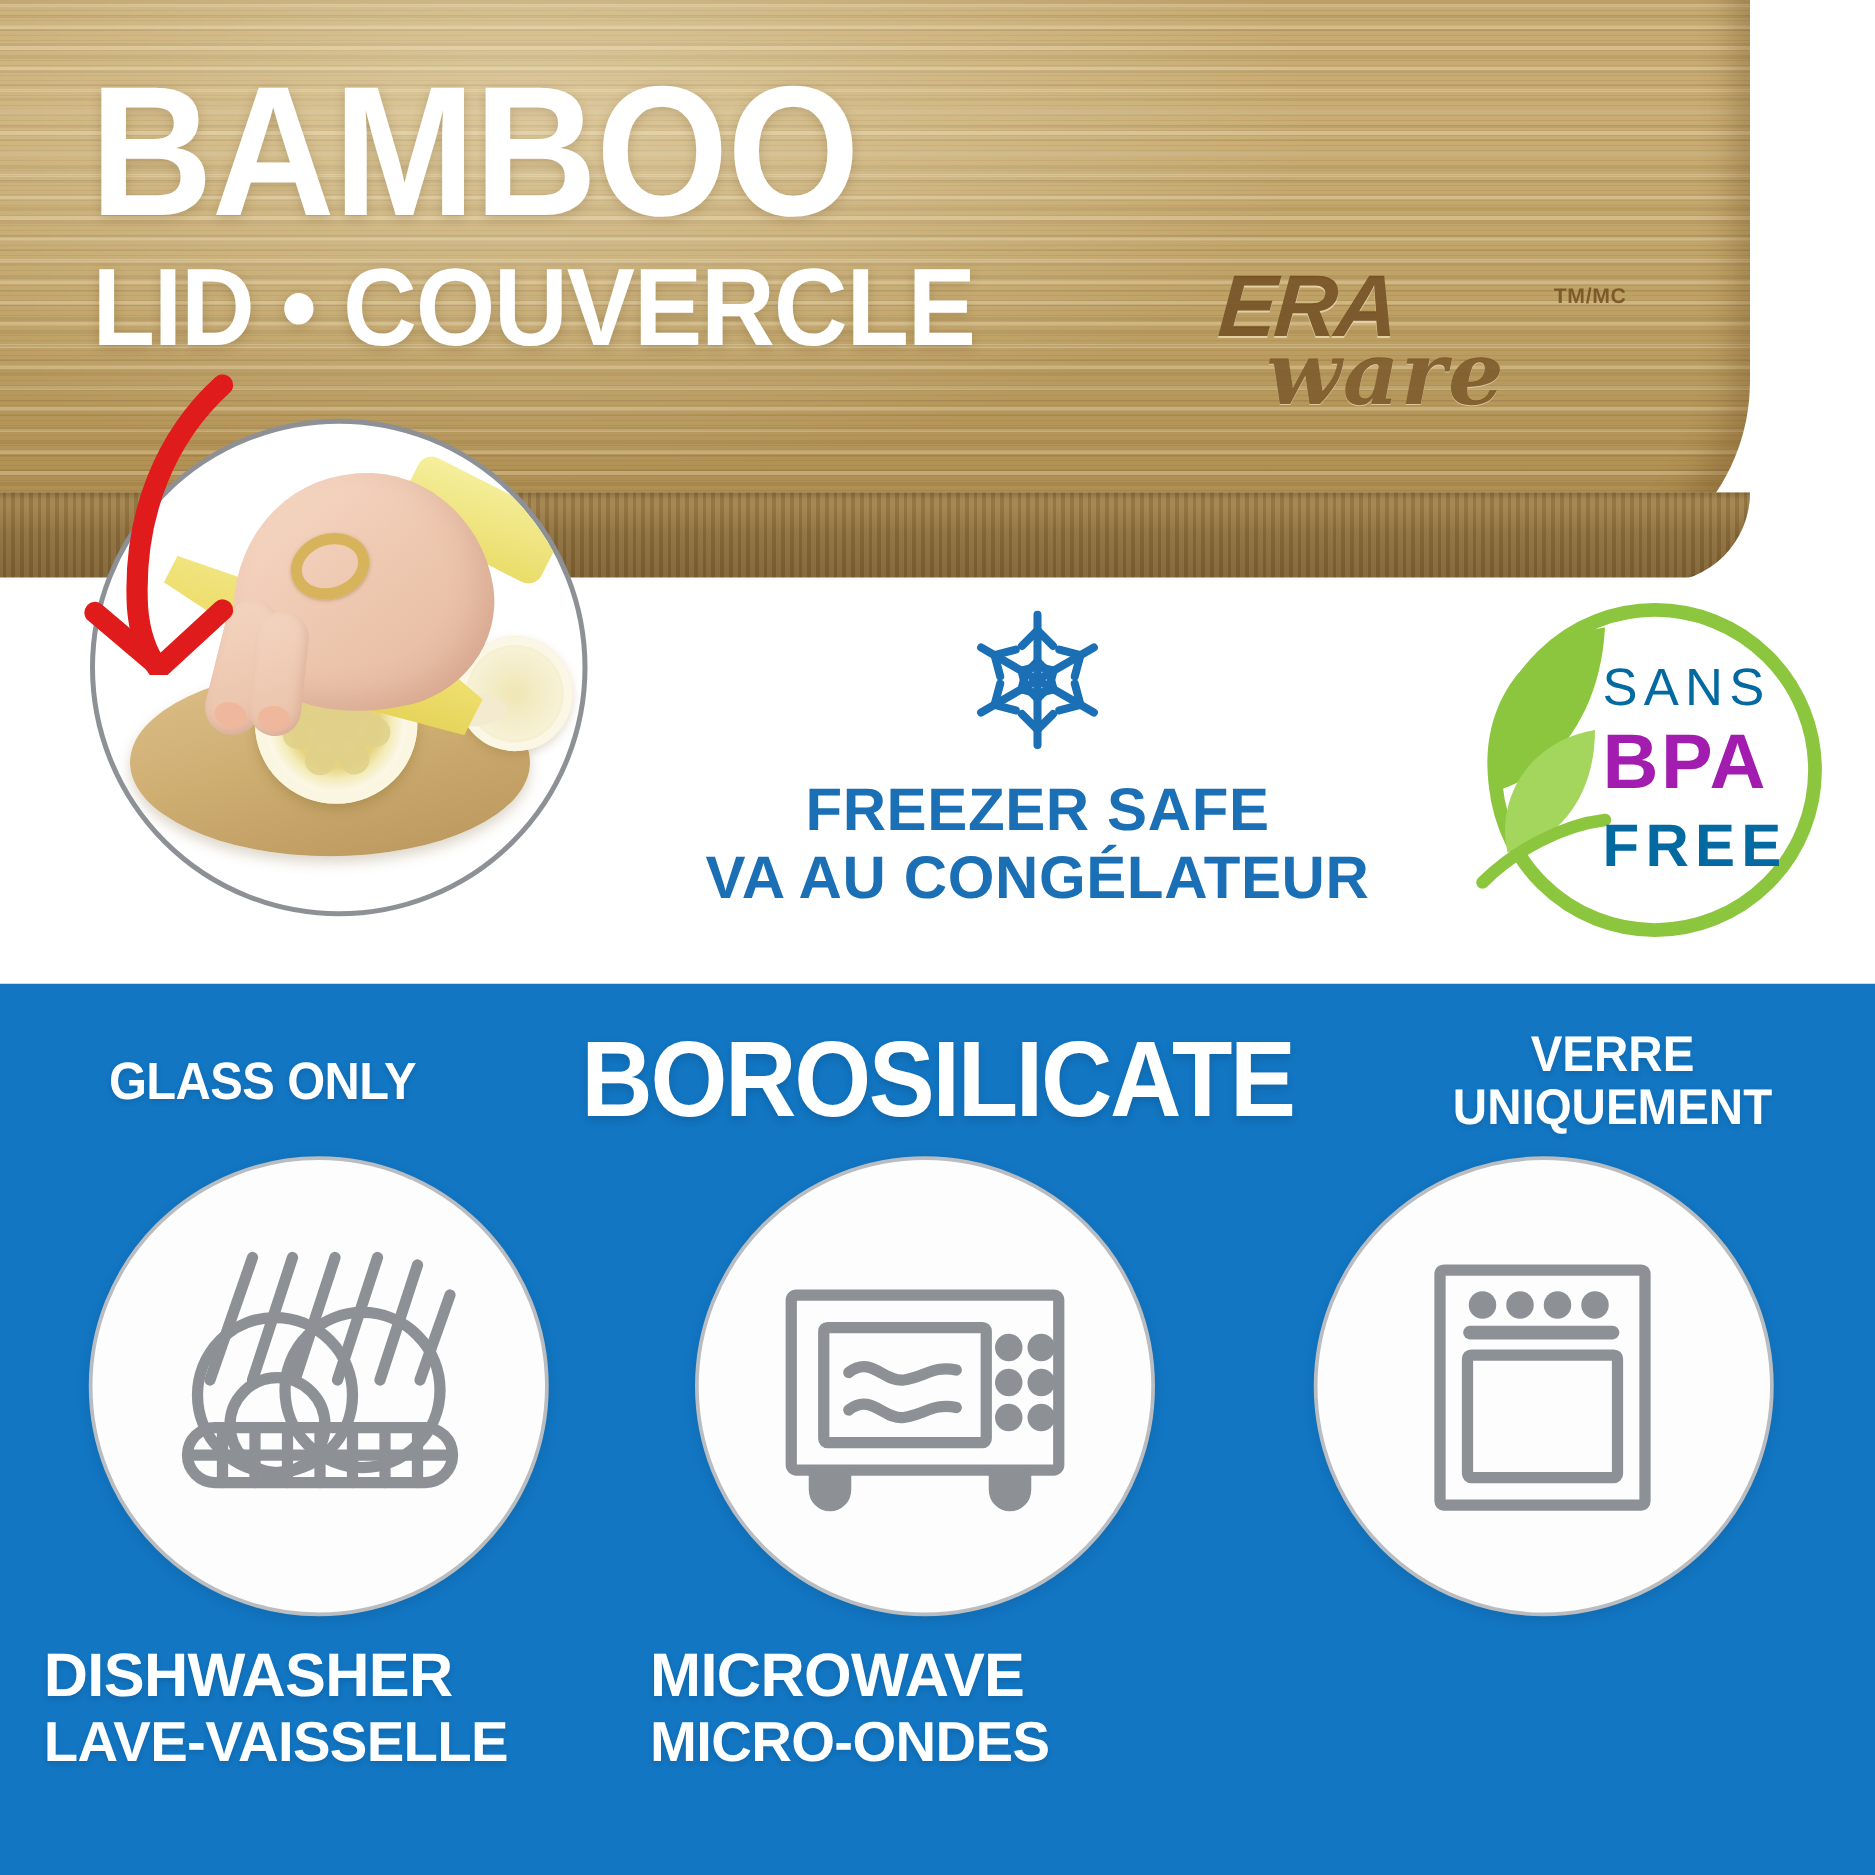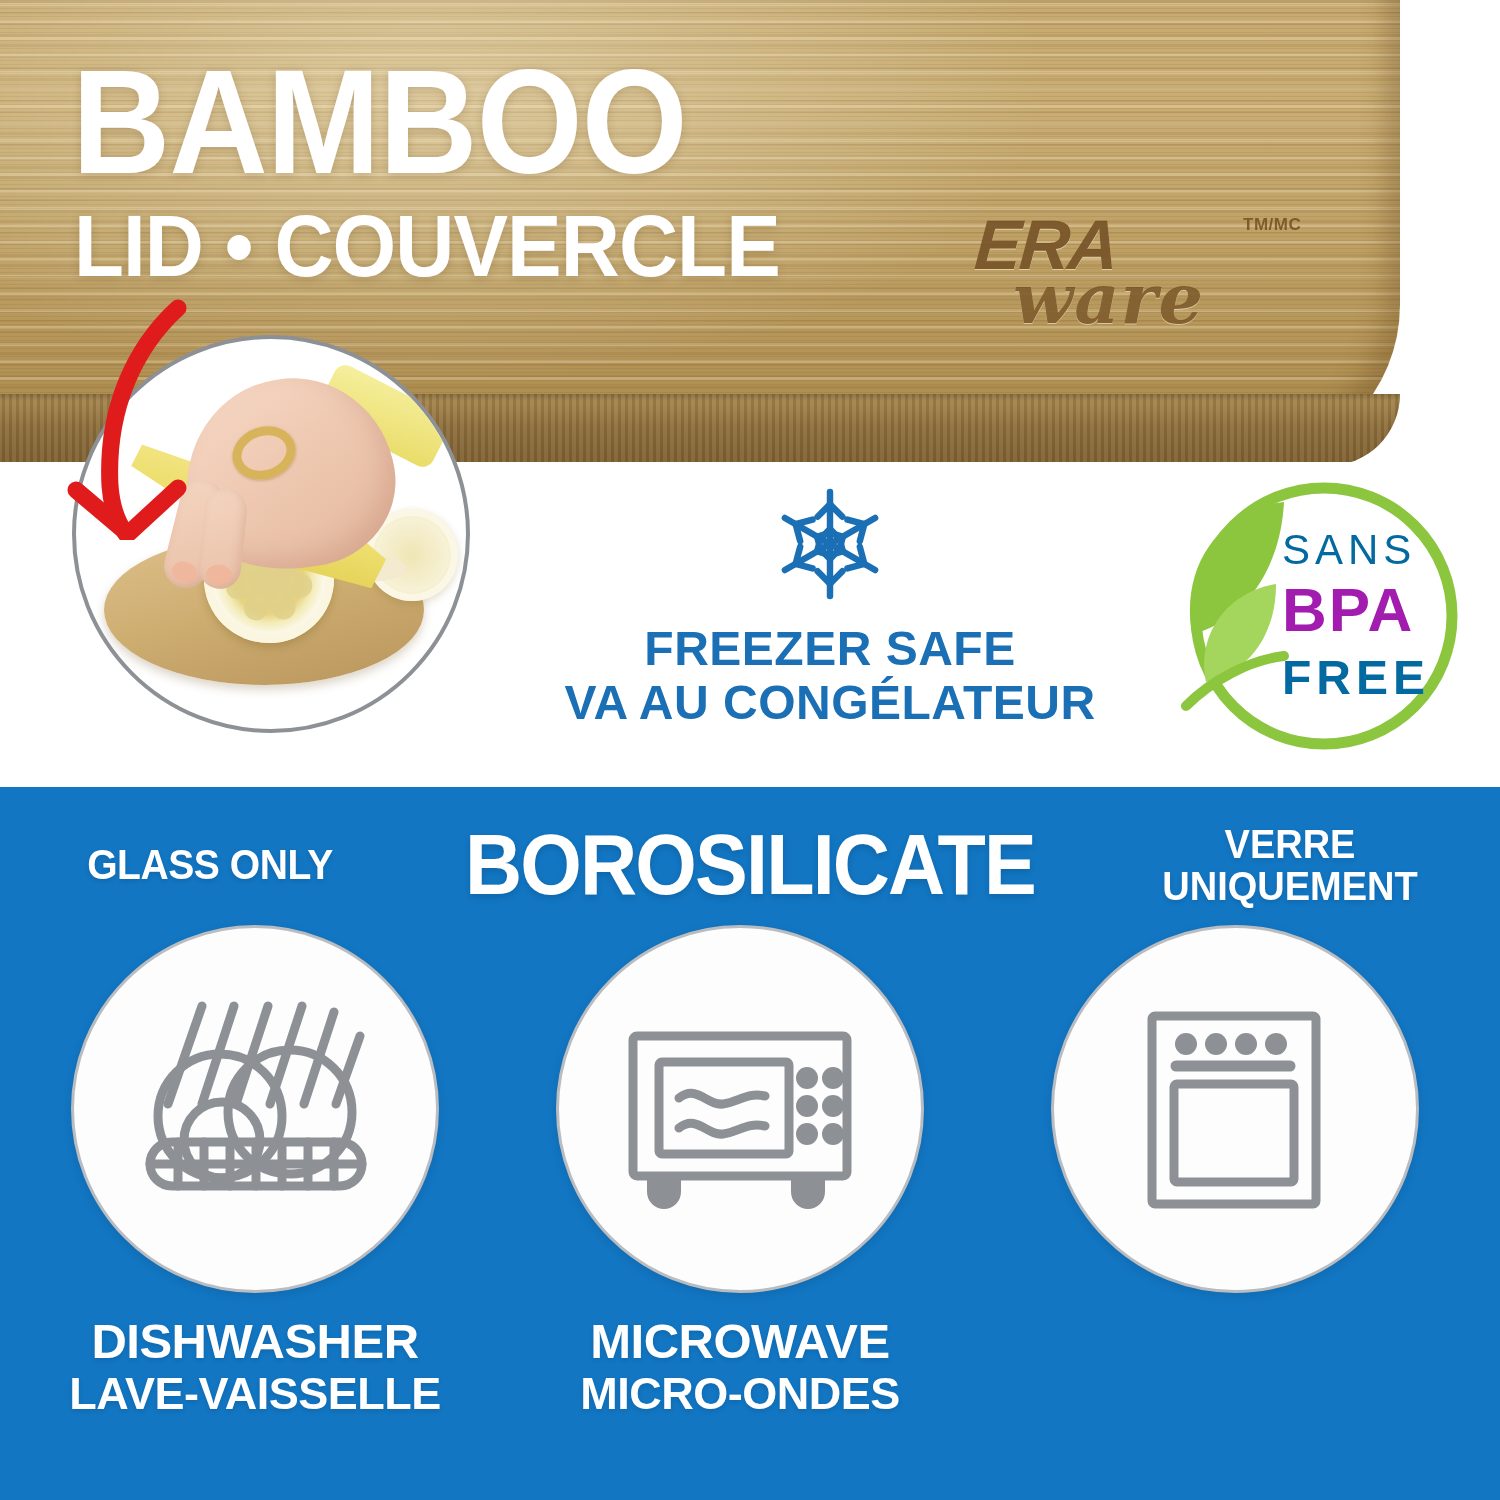--- a/index.html
+++ b/index.html
@@ -41,21 +41,21 @@
   #title-lid{left:74px;top:202px;font-size:88px;transform:scaleX(.93);transform-origin:left top;}
 
   
   #logo{position:absolute;left:975px;top:205px;width:330px;height:130px;}
   #logo-era{position:absolute;left:0;top:0;font-size:70px;font-weight:700;font-style:italic;
     color:rgba(110,74,28,.88);letter-spacing:-2px;transform:skewX(-4deg);
     text-shadow:0 1px 0 rgba(255,245,215,.55);}
   #logo-ware{position:absolute;left:38px;top:52px;font-size:70px;font-style:italic;font-weight:600;
     font-family:"DejaVu Serif",serif;color:rgba(118,80,32,.85);letter-spacing:1px;
     text-shadow:0 1px 0 rgba(255,245,215,.5);}
-  #logo-tm{position:absolute;left:268px;top:10px;font-size:17px;font-weight:700;color:rgba(110,74,28,.8);letter-spacing:.5px;}
+  #logo-tm{position:absolute;left:268px;top:22px;font-size:17px;font-weight:700;color:rgba(110,74,28,.8);letter-spacing:.5px;}
 
   
   #inset{position:absolute;left:72px;top:335px;width:390px;height:390px;border-radius:50%;
     background:#ffffff;border:4px solid #8d9196;overflow:hidden;z-index:6;}
   .cut-board{position:absolute;left:28px;top:196px;width:320px;height:150px;border-radius:50%;
     background:linear-gradient(165deg,#dcc08a 0%,#cfae72 45%,#b8955c 100%);
     box-shadow:0 5px 10px rgba(120,90,40,.25);}
   .lemon-main{position:absolute;left:128px;top:176px;width:130px;height:128px;border-radius:50%;
     background:radial-gradient(circle at 50% 50%, #ead98f 0%, #e6d27f 38%, #f3ebb7 48%, #fdfaf0 62%, #f6e58a 74%, #efd96e 100%);
     box-shadow:0 4px 9px rgba(120,95,30,.3), inset 0 0 0 9px #fbf6e2;}
@@ -104,21 +104,21 @@
   #blue{position:absolute;left:0;top:787px;width:1500px;height:713px;background:#1276c3;}
   #hdr{position:absolute;left:0;top:28px;width:1500px;height:105px;}
   .hdr-side{position:absolute;color:#ffffff;font-weight:700;text-align:center;line-height:1.06;
     text-shadow:0 2px 5px rgba(0,0,0,.13);}
   #hdr-glass{left:40px;top:28px;width:340px;font-size:42px;letter-spacing:-.5px;transform:scaleX(.93);}
   #hdr-boro{position:absolute;left:400px;top:0px;width:700px;text-align:center;color:#fff;
     font-size:86px;font-weight:700;letter-spacing:-2px;transform:scaleX(.92);
     text-shadow:0 3px 8px rgba(0,0,0,.14);}
   #hdr-verre{left:1120px;top:8px;width:340px;font-size:40px;letter-spacing:0px;transform:scaleX(.95);}
 
-  .feature{position:absolute;top:138px;width:440px;text-align:center;}
+  .feature{position:absolute;top:138px;width:440px;}
   #feat-1{left:35px;}
   #feat-2{left:520px;}
   #feat-3{left:1015px;}
   .circle{width:362px;height:362px;margin:0 auto;border-radius:50%;background:#fdfdfd;
     border:3px solid #b9bdc1;display:flex;align-items:center;justify-content:center;
     box-shadow:0 3px 10px rgba(0,0,0,.10);}
   .feat-label{margin-top:22px;color:#ffffff;font-weight:700;line-height:1.1;
     text-shadow:0 2px 5px rgba(0,0,0,.13);letter-spacing:-.5px;}
   .lbl-en{font-size:49px;}
   .lbl-fr{font-size:45px;}

